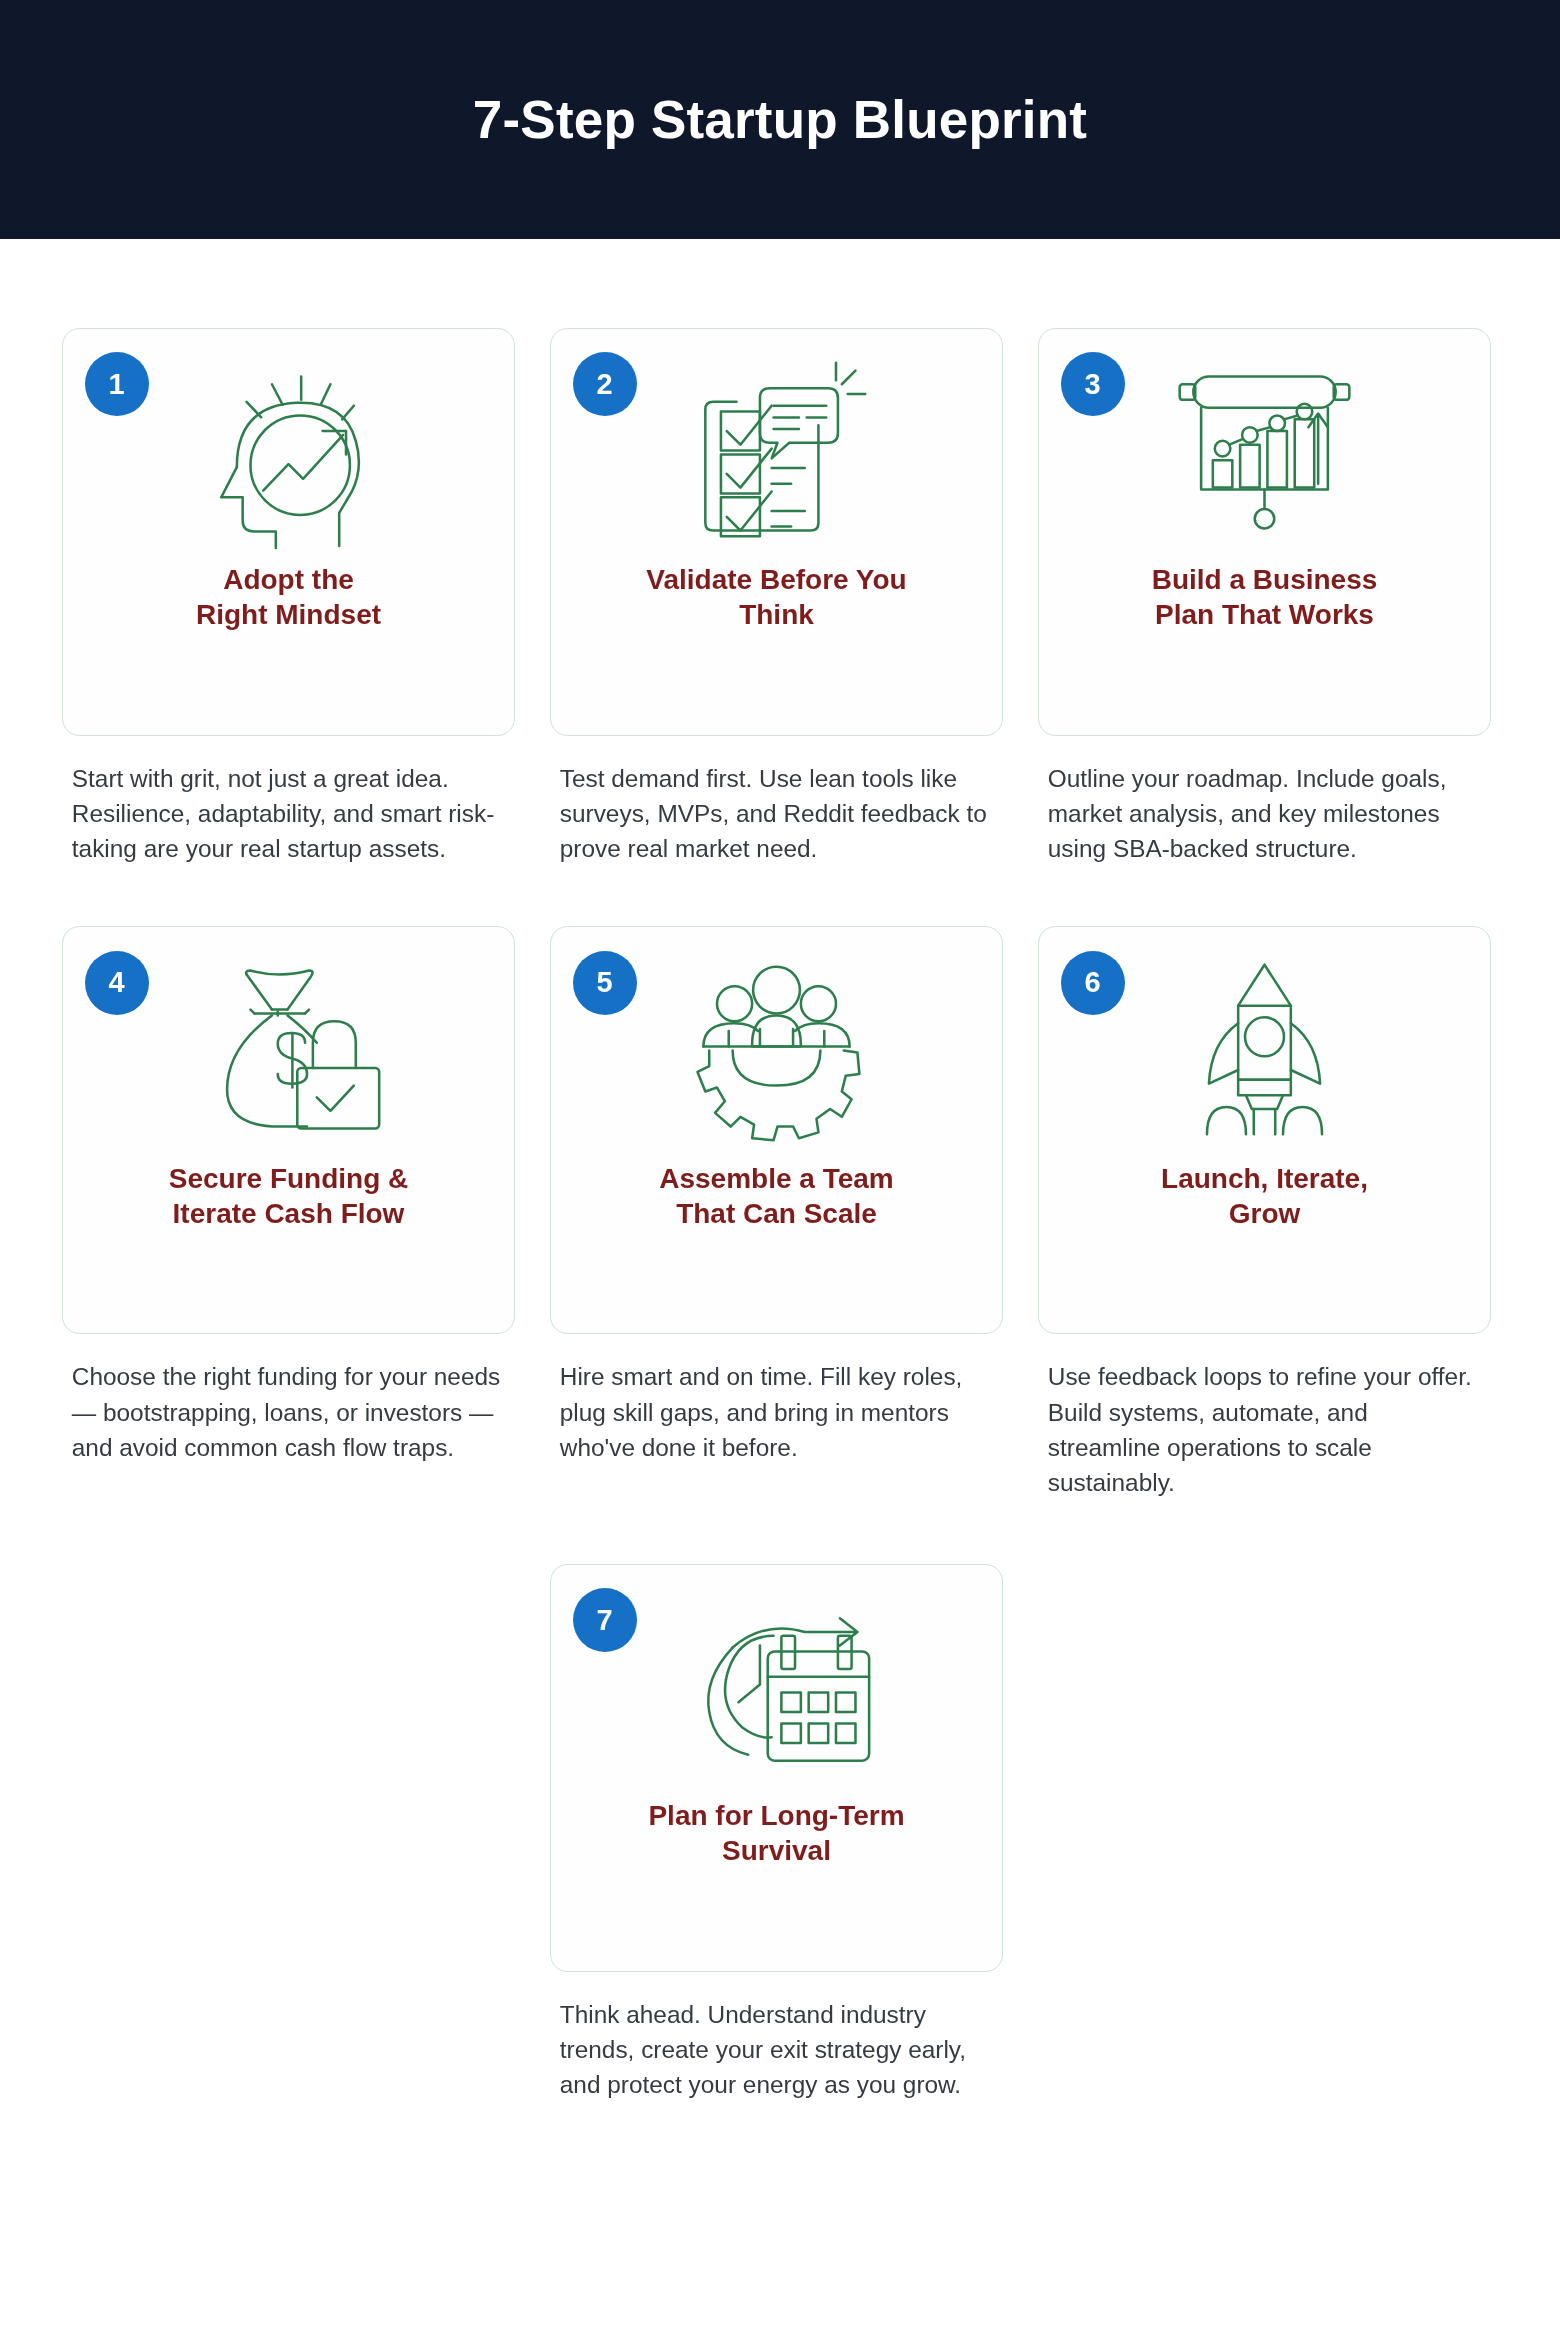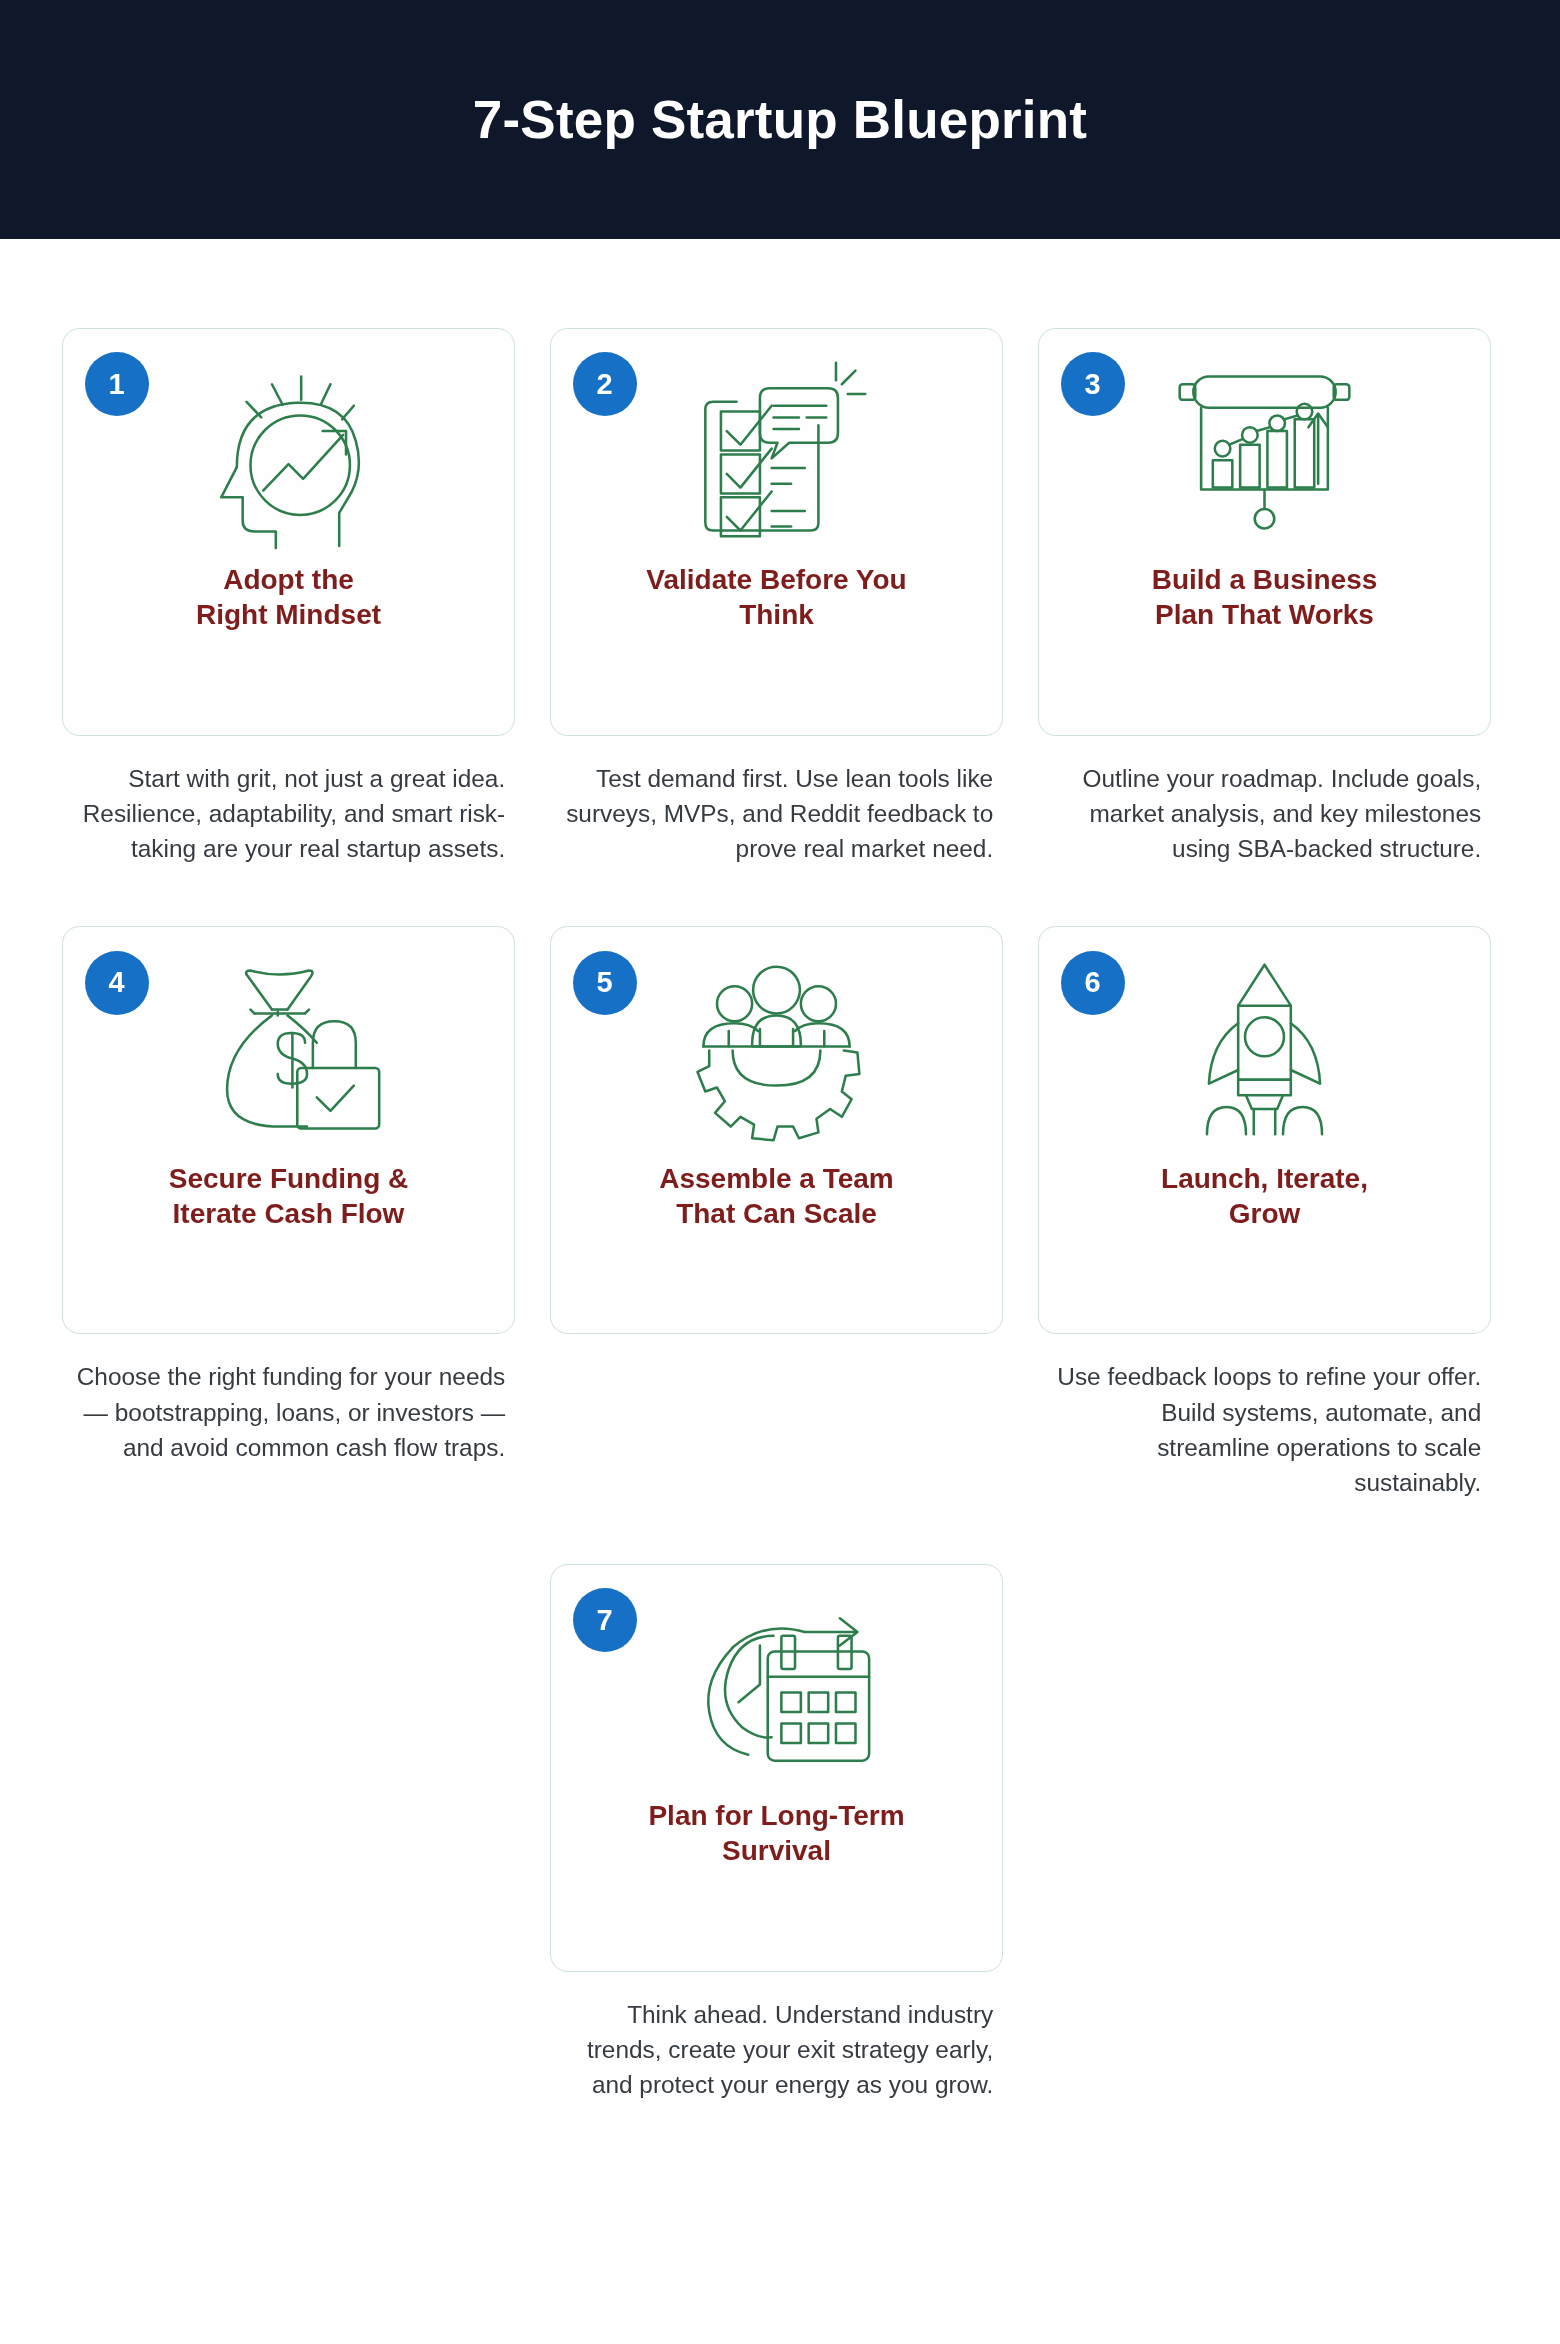--- a/index.html
+++ b/index.html
@@ -110,21 +110,21 @@
     font-family: "Liberation Sans", sans-serif;
   }
 
   
   .desc {
     margin-top: 25px;
     padding: 0 9.8px;
     color: #353b40;
     font-size: 24.4px;
     line-height: 1.44;
-    text-align: right;
+    text-align: left;
     font-family: "Liberation Sans", sans-serif;
   }
 
   .ico { fill: none; stroke: #2E7D4C; stroke-width: 2.6;
          stroke-linecap: round; stroke-linejoin: round; }
 </style>
 </head>
 <body>
 
 <div id="page">
@@ -280,20 +280,21 @@
               <path d="M36 100 L36 116 L24 122 L32 142 L44 138 L52 152 L42 164 L58 178 L68 168 L82 176 L80 190 L102 192 L106 178 L122 178 L128 190 L148 184 L146 170 L160 160 L172 168 L182 150 L172 142 L176 126 L190 124 L188 102 L174 100"></path>
               <path d="M60 100 Q60 136 105 136 Q150 136 150 100"></path>
             </g>
           </svg>
         </div>
         <div class="card-title">
           <span>Assemble a Team</span><br>
           <span>That Can Scale</span>
         </div>
       </div>
+      <div class="desc">Hire smart and on time. Fill key roles, plug skill gaps, and bring in mentors who've done it before.</div>
     </div>
 
     <div class="step row2">
       <div class="card">
         <div class="badge">6</div>
         <div class="icon-wrap">
           <svg width="205" height="195" viewBox="0 0 210 200">
             <g class="ico">
               <path d="M105 12 L78 54 L132 54 Z"></path>
               <path d="M78 54 L78 130 L132 130 L132 54"></path>

